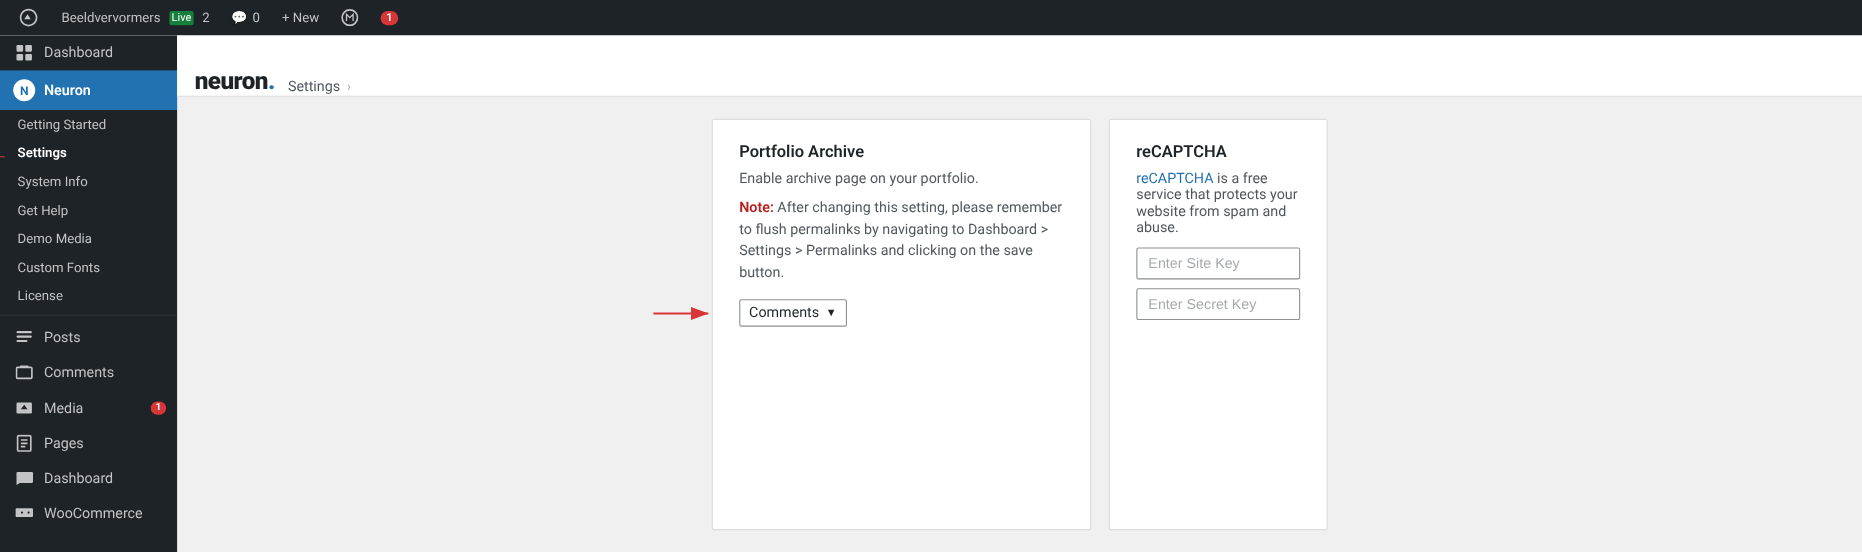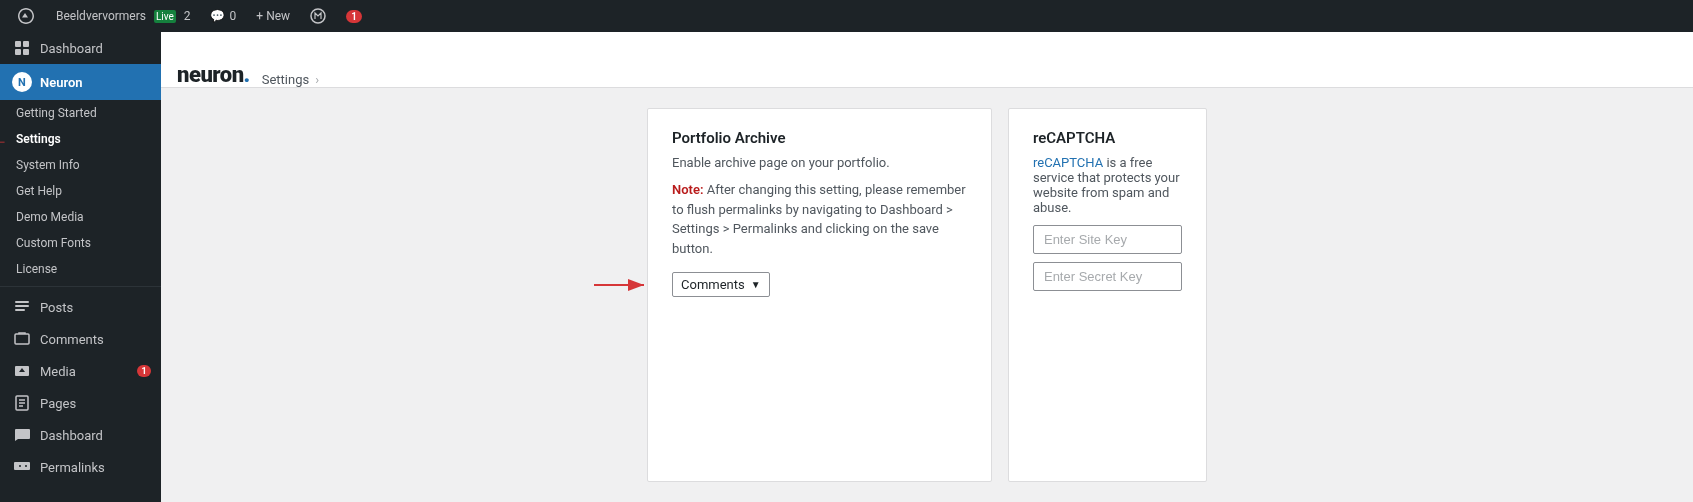--- a/index.html
+++ b/index.html
@@ -379,21 +379,21 @@
       </div>
       <span class="item-label">Dashboard</span>
     </div>
 
     <div class="sidebar-item">
       <div class="item-icon">
         <svg width="16" height="16" viewBox="0 0 16 16" fill="#c3c4c7">
             <path d="M1 3h14a1 1 0 011 1v6a1 1 0 01-1 1H1a1 1 0 01-1-1V4a1 1 0 011-1zm4 4a1 1 0 102 0 1 1 0 00-2 0zm6 0a1 1 0 102 0 1 1 0 00-2 0z"></path>
           </svg>
       </div>
-      <span class="item-label">Permalinks</span>
+      <span class="item-label">WooCommerce</span>
     </div>
   </div>
 
   <div class="content-area">
 
     <div class="page-header">
       <div class="plugin-logo">
         neuron<span class="dot">.</span>
       </div>
       <div class="breadcrumb">

